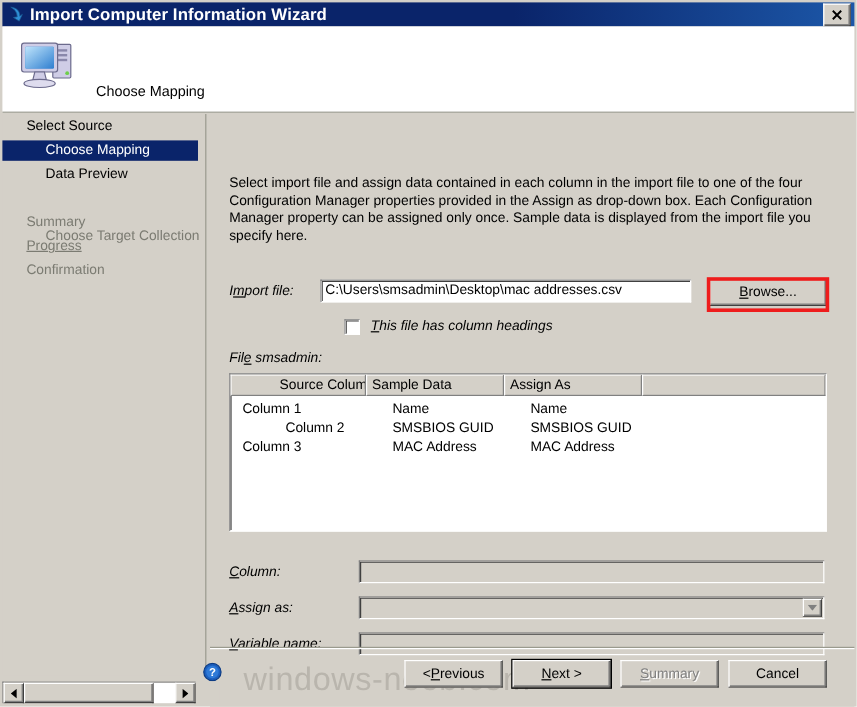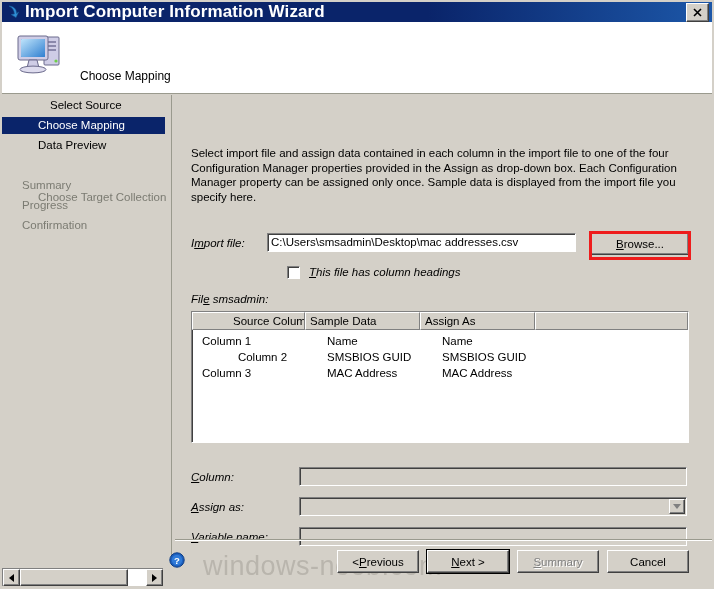--- a/index.html
+++ b/index.html
@@ -33,21 +33,21 @@
     box-sizing: border-box;
   }
   .title-icon {
     width: 16px; height: 16px;
     margin-left: 3px; margin-right: 4px;
     position: relative;
     flex: 0 0 auto;
   }
   .title-text {
     color: #ffffff;
-    font-size: 17px;
+    font-size: 14px;
     font-weight: bold;
     white-space: nowrap;
     letter-spacing: 0.1px;
   }
   .title-spacer { flex: 1 1 auto; }
   .close-btn {
     width: 21px; height: 17px;
     margin-right: 3px;
     background: #d4d0c8;
     border-top: 1px solid #ffffff;
@@ -389,26 +389,26 @@
         <rect x="7" y="9" width="24" height="18" rx="1" fill="url(#scr)"></rect>
 
         <path d="M15 30 L23 30 L25 38 L13 38 Z" fill="#cfcde6" stroke="#6b6a8c" stroke-width="1"></path>
         <ellipse cx="19" cy="39.5" rx="13" ry="3.4" fill="#dedcee" stroke="#6b6a8c" stroke-width="1"></ellipse>
       </svg>
     </div>
     <div class="header-title">Choose Mapping</div>
   </div>
 
   <div class="nav">
-    <div class="nav-item lvl0" style="top:2px;margin-left:28px;">Select Source</div>
+    <div class="nav-item lvl0" style="top:2px;">Select Source</div>
     <div class="nav-item selected" style="top:22px;">Choose Mapping</div>
     <div class="nav-item lvl1" style="top:42px;">Data Preview</div>
     <div class="nav-item lvl1 dim" style="top:62px;margin-top:32px;">Choose Target Collection</div>
     <div class="nav-item lvl0 dim" style="top:82px;">Summary</div>
-    <div class="nav-item lvl0 dim" style="top:102px;">Progress</div>
+    <div class="nav-item lvl0 dim" style="top:102px;text-decoration:underline;">Progress</div>
     <div class="nav-item lvl0 dim" style="top:122px;">Confirmation</div>
   </div>
 
   <div class="vsep"></div>
 
   <div class="content">
 
     <div class="instructions">Select import file and assign data contained in each column in the import file to one of the four Configuration Manager properties provided in the Assign as drop-down box. Each Configuration Manager property can be assigned only once. Sample data is displayed from the import file you specify here.</div>
 
     <div class="row-label" style="left:16px; top:107px;">I<span class="u">m</span><span>port file:</span></div>

